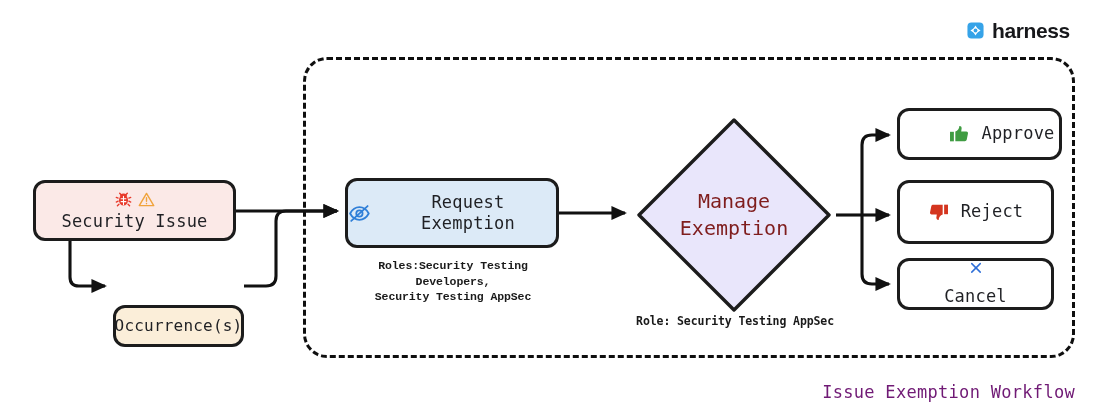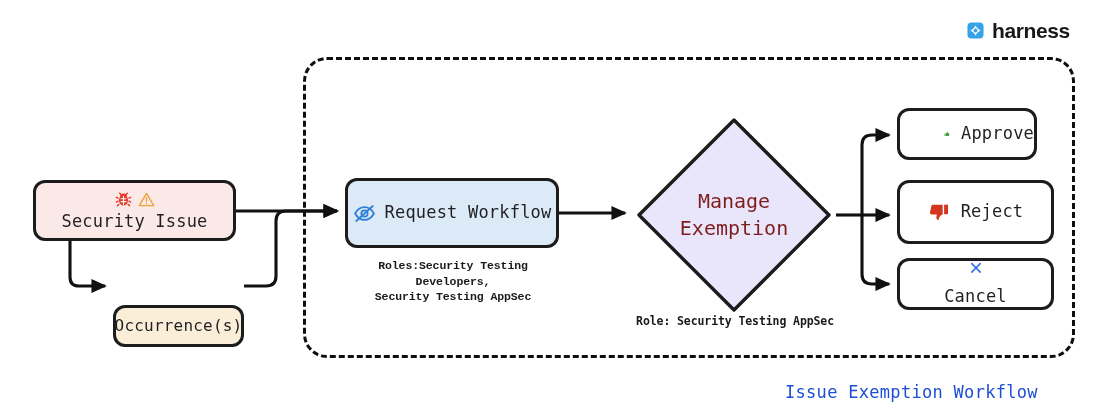--- a/index.html
+++ b/index.html
@@ -84,21 +84,21 @@
     font-size: 16px;
     margin-top: 40px;
   }
 
   #node-request-exemption {
     left: 345px; top: 178px; width: 214px; height: 70px;
     background: #dceaf7;
     gap: 9px;
   }
 
-  #node-approve { left: 897px; top: 108px; width: 140px; height: 52px; gap: 11px; padding-left: 44px; }
+  #node-approve { left: 897px; top: 108px; width: 165px; height: 52px; gap: 11px; padding-left: 44px; }
   #node-reject  { left: 897px; top: 180px; width: 157px; height: 64px; gap: 11px; }
   #node-cancel  { left: 897px; top: 258px; width: 157px; height: 52px; gap: 11px; flex-direction: column; }
 
   
   #node-manage-exemption {
     position: absolute;
     left: 632px; top: 113px;
     width: 204px; height: 204px;
   }
   #node-manage-exemption .dia-text {
@@ -121,23 +121,23 @@
     line-height: 1.35;
     letter-spacing: -0.1px;
   }
   #caption-request { left: 343px; top: 258px; width: 220px; font-family: Liberation Mono, monospace; }
   #caption-manage  { left: 594px; top: 314px; width: 240px; text-align: right; }
 
   
   #figure-title {
     position: absolute;
     left: 785px; top: 382px; width: 290px;
-    text-align: left;
+    text-align: right;
     font-size: 17px;
-    color: #1d4ed8;
+    color: #701a75;
     letter-spacing: 0.3px;
   }
 
   
   #connectors {
     position: absolute; left: 0; top: 0;
     width: 1103px; height: 418px;
     pointer-events: none;
   }
   .icon-svg { display: block; }
@@ -215,21 +215,21 @@
   </div>
 
   <div class="node" id="node-request-exemption">
     <svg class="icon-svg" width="23" height="23" viewBox="0 0 24 24">
       <g fill="none" stroke="#2f7fd8" stroke-width="1.9" stroke-linecap="round" stroke-linejoin="round">
         <path d="M2.2 12 C4.6 7.6 8.1 5.4 12 5.4 C15.9 5.4 19.4 7.6 21.8 12 C19.4 16.4 15.9 18.6 12 18.6 C8.1 18.6 4.6 16.4 2.2 12 Z"></path>
         <circle cx="12" cy="12" r="3.3"></circle>
         <path d="M3.4 19.8 L20.6 4.2"></path>
       </g>
     </svg>
-    <span class="label">Request Workflow</span>
+    <span class="label">Request Exemption</span>
   </div>
 
   <div class="caption" id="caption-request">Roles:Security Testing Developers,
 Security Testing AppSec</div>
 
   <div id="node-manage-exemption">
     <svg width="204" height="204" viewBox="0 0 204 204">
       <path d="M102 7 L197 102 L102 197 L7 102 Z" fill="#e9e6fb" stroke="#1c1c1c" stroke-width="3.4" stroke-linejoin="round"></path>
     </svg>
     <div class="dia-text">Manage

